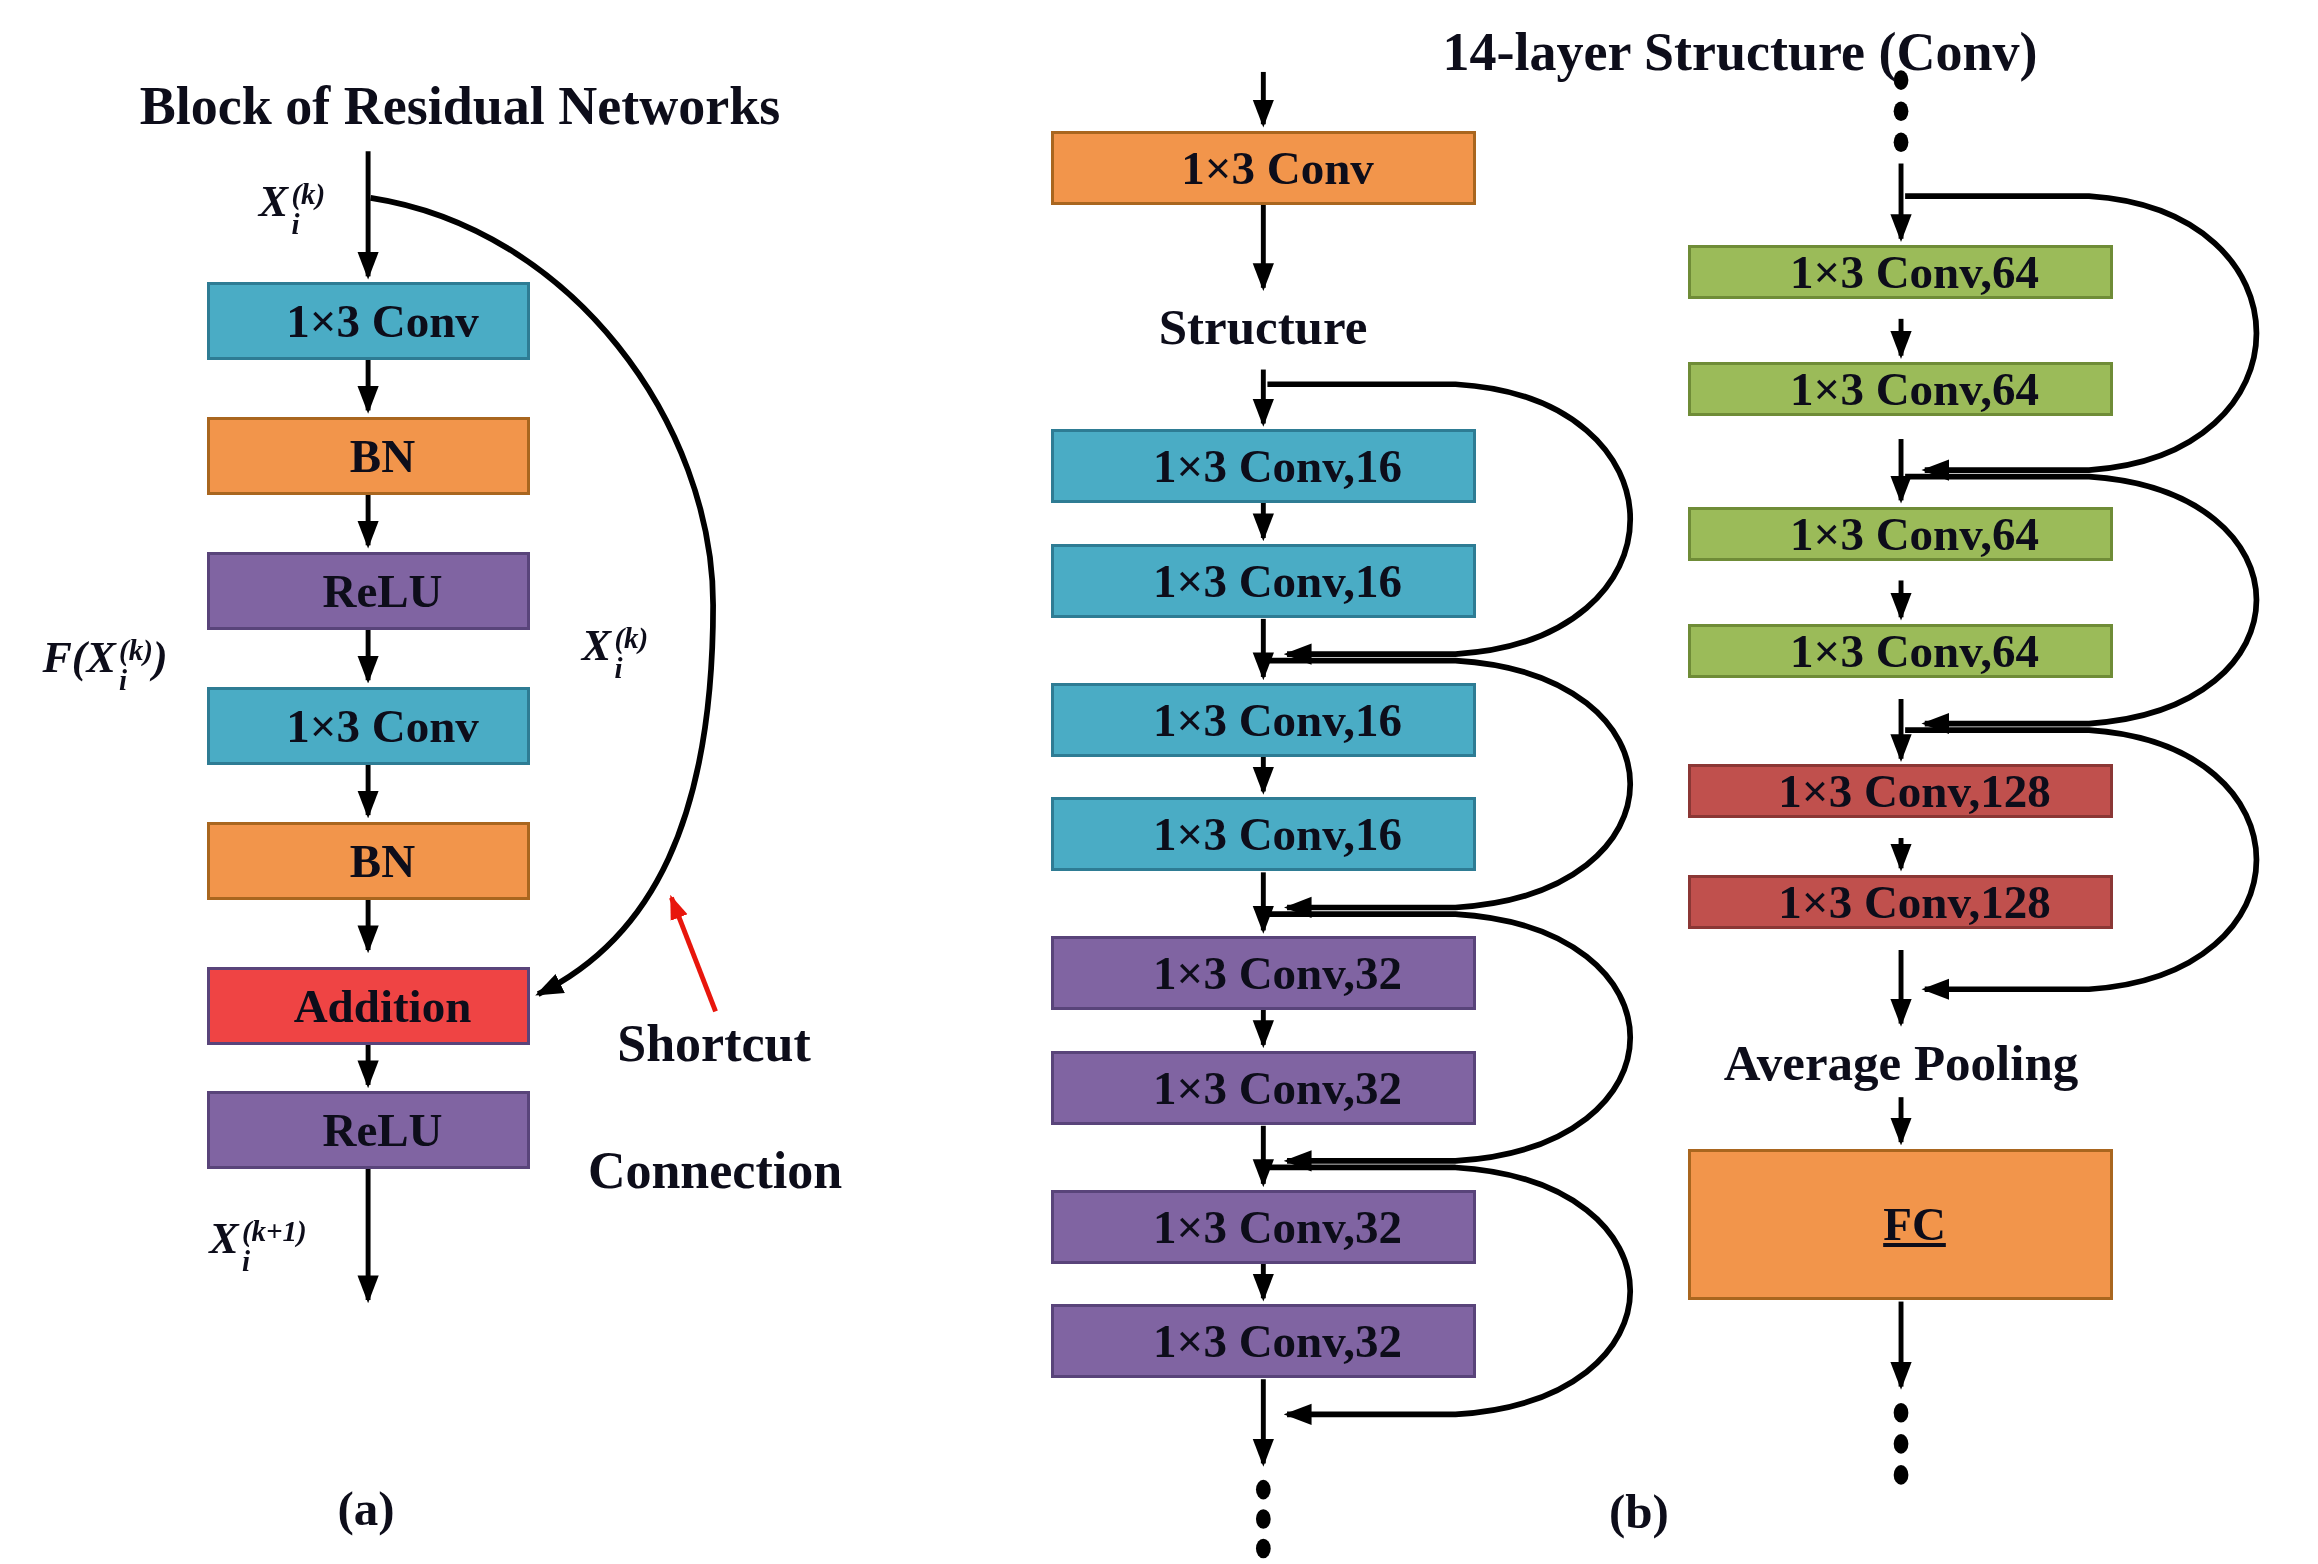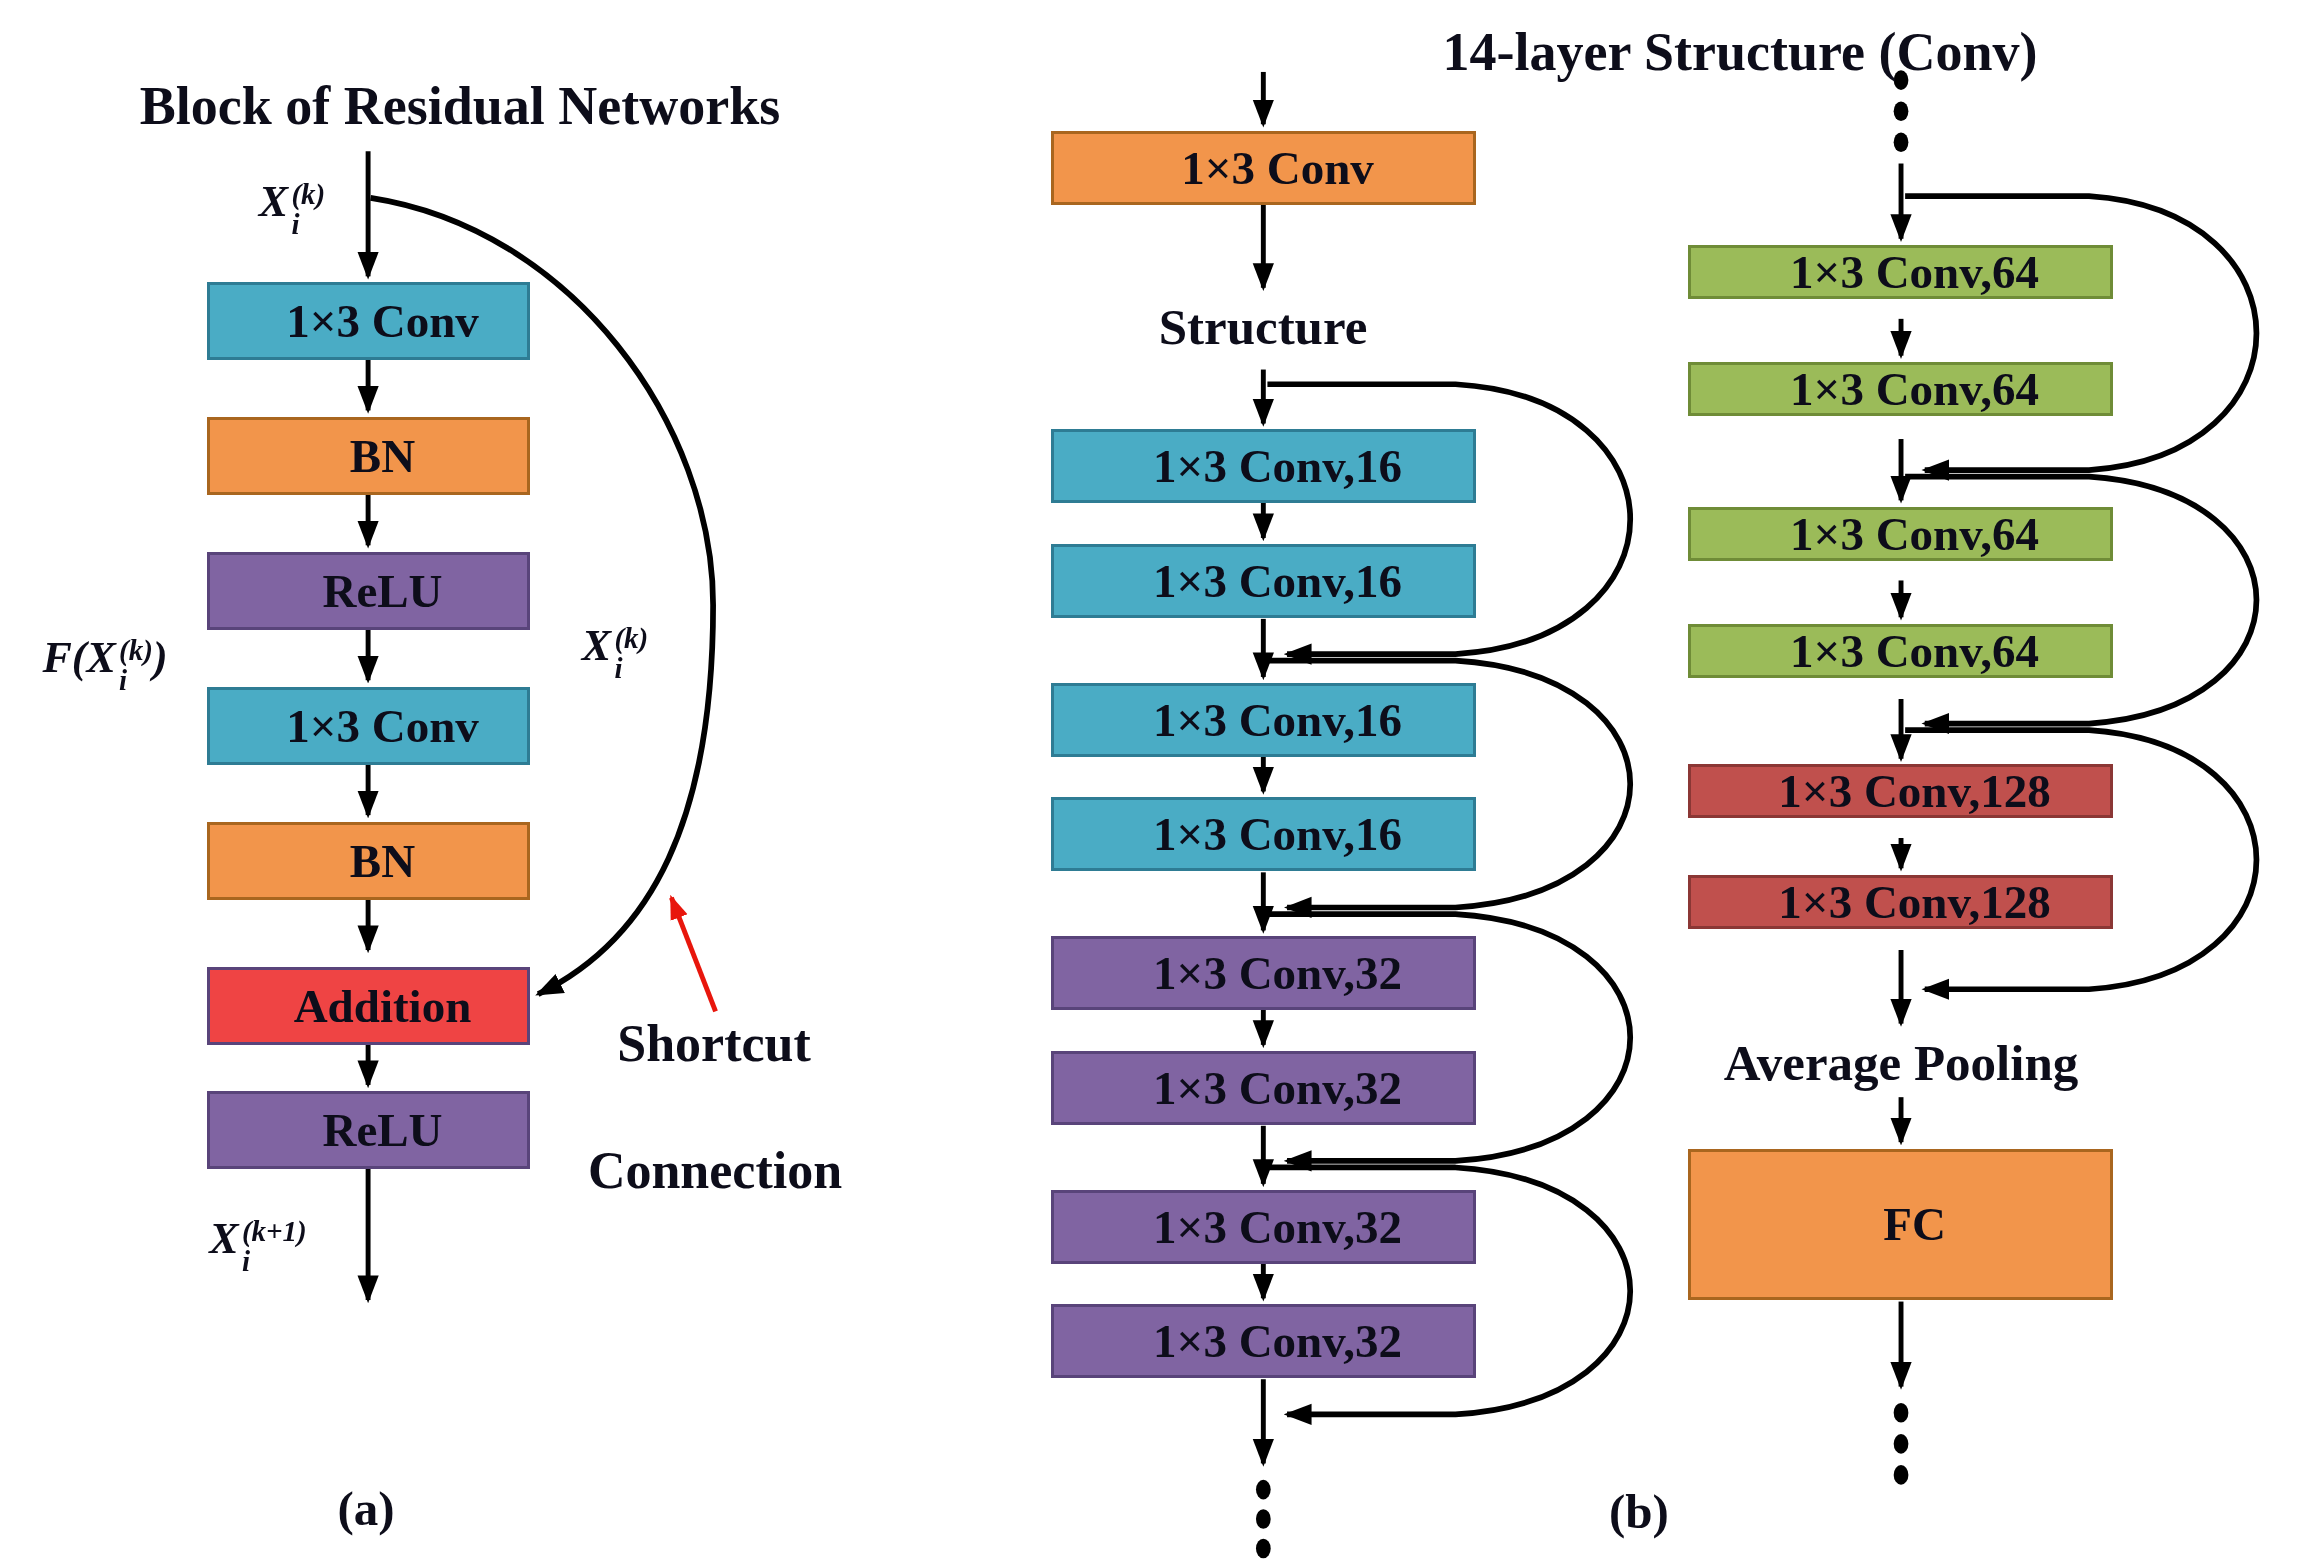--- a/index.html
+++ b/index.html
@@ -14,21 +14,21 @@
   #ah path{fill:var(--flow,#000);}
   #ahr path{fill:var(--ann,#e8160c);}
 
   .box{position:absolute;box-sizing:border-box;border:3.3px solid #333;
        display:flex;align-items:center;justify-content:center;
        font-weight:bold;font-size:47px;color:var(--text,#0d0d1a);
        white-space:nowrap;padding-left:28px;}
   .box.a{width:323px;height:78px;left:207px;}
   .box.b{width:425px;height:74px;left:1051px;}
   .box.r{width:425px;height:54px;left:1688px;}
-  .box.fc{height:151px;flex-direction:column;line-height:1.25;}
+  .box.fc{height:151px;flex-direction:column;line-height:1.25;text-decoration:underline;}
 
   .t{position:absolute;transform:translate(-50%,-50%);font-weight:bold;
      color:var(--text,#0d0d1a);white-space:nowrap;}
   .title{font-size:54px;}
   .pool{font-size:51px;}
   .caption{font-size:52px;}
   .plabel{font-size:49px;}
   .math{font-size:44px;font-style:italic;}
   .mi{font-style:italic;}
   .stack{display:inline-flex;flex-direction:column;line-height:1.05;font-size:29px;

